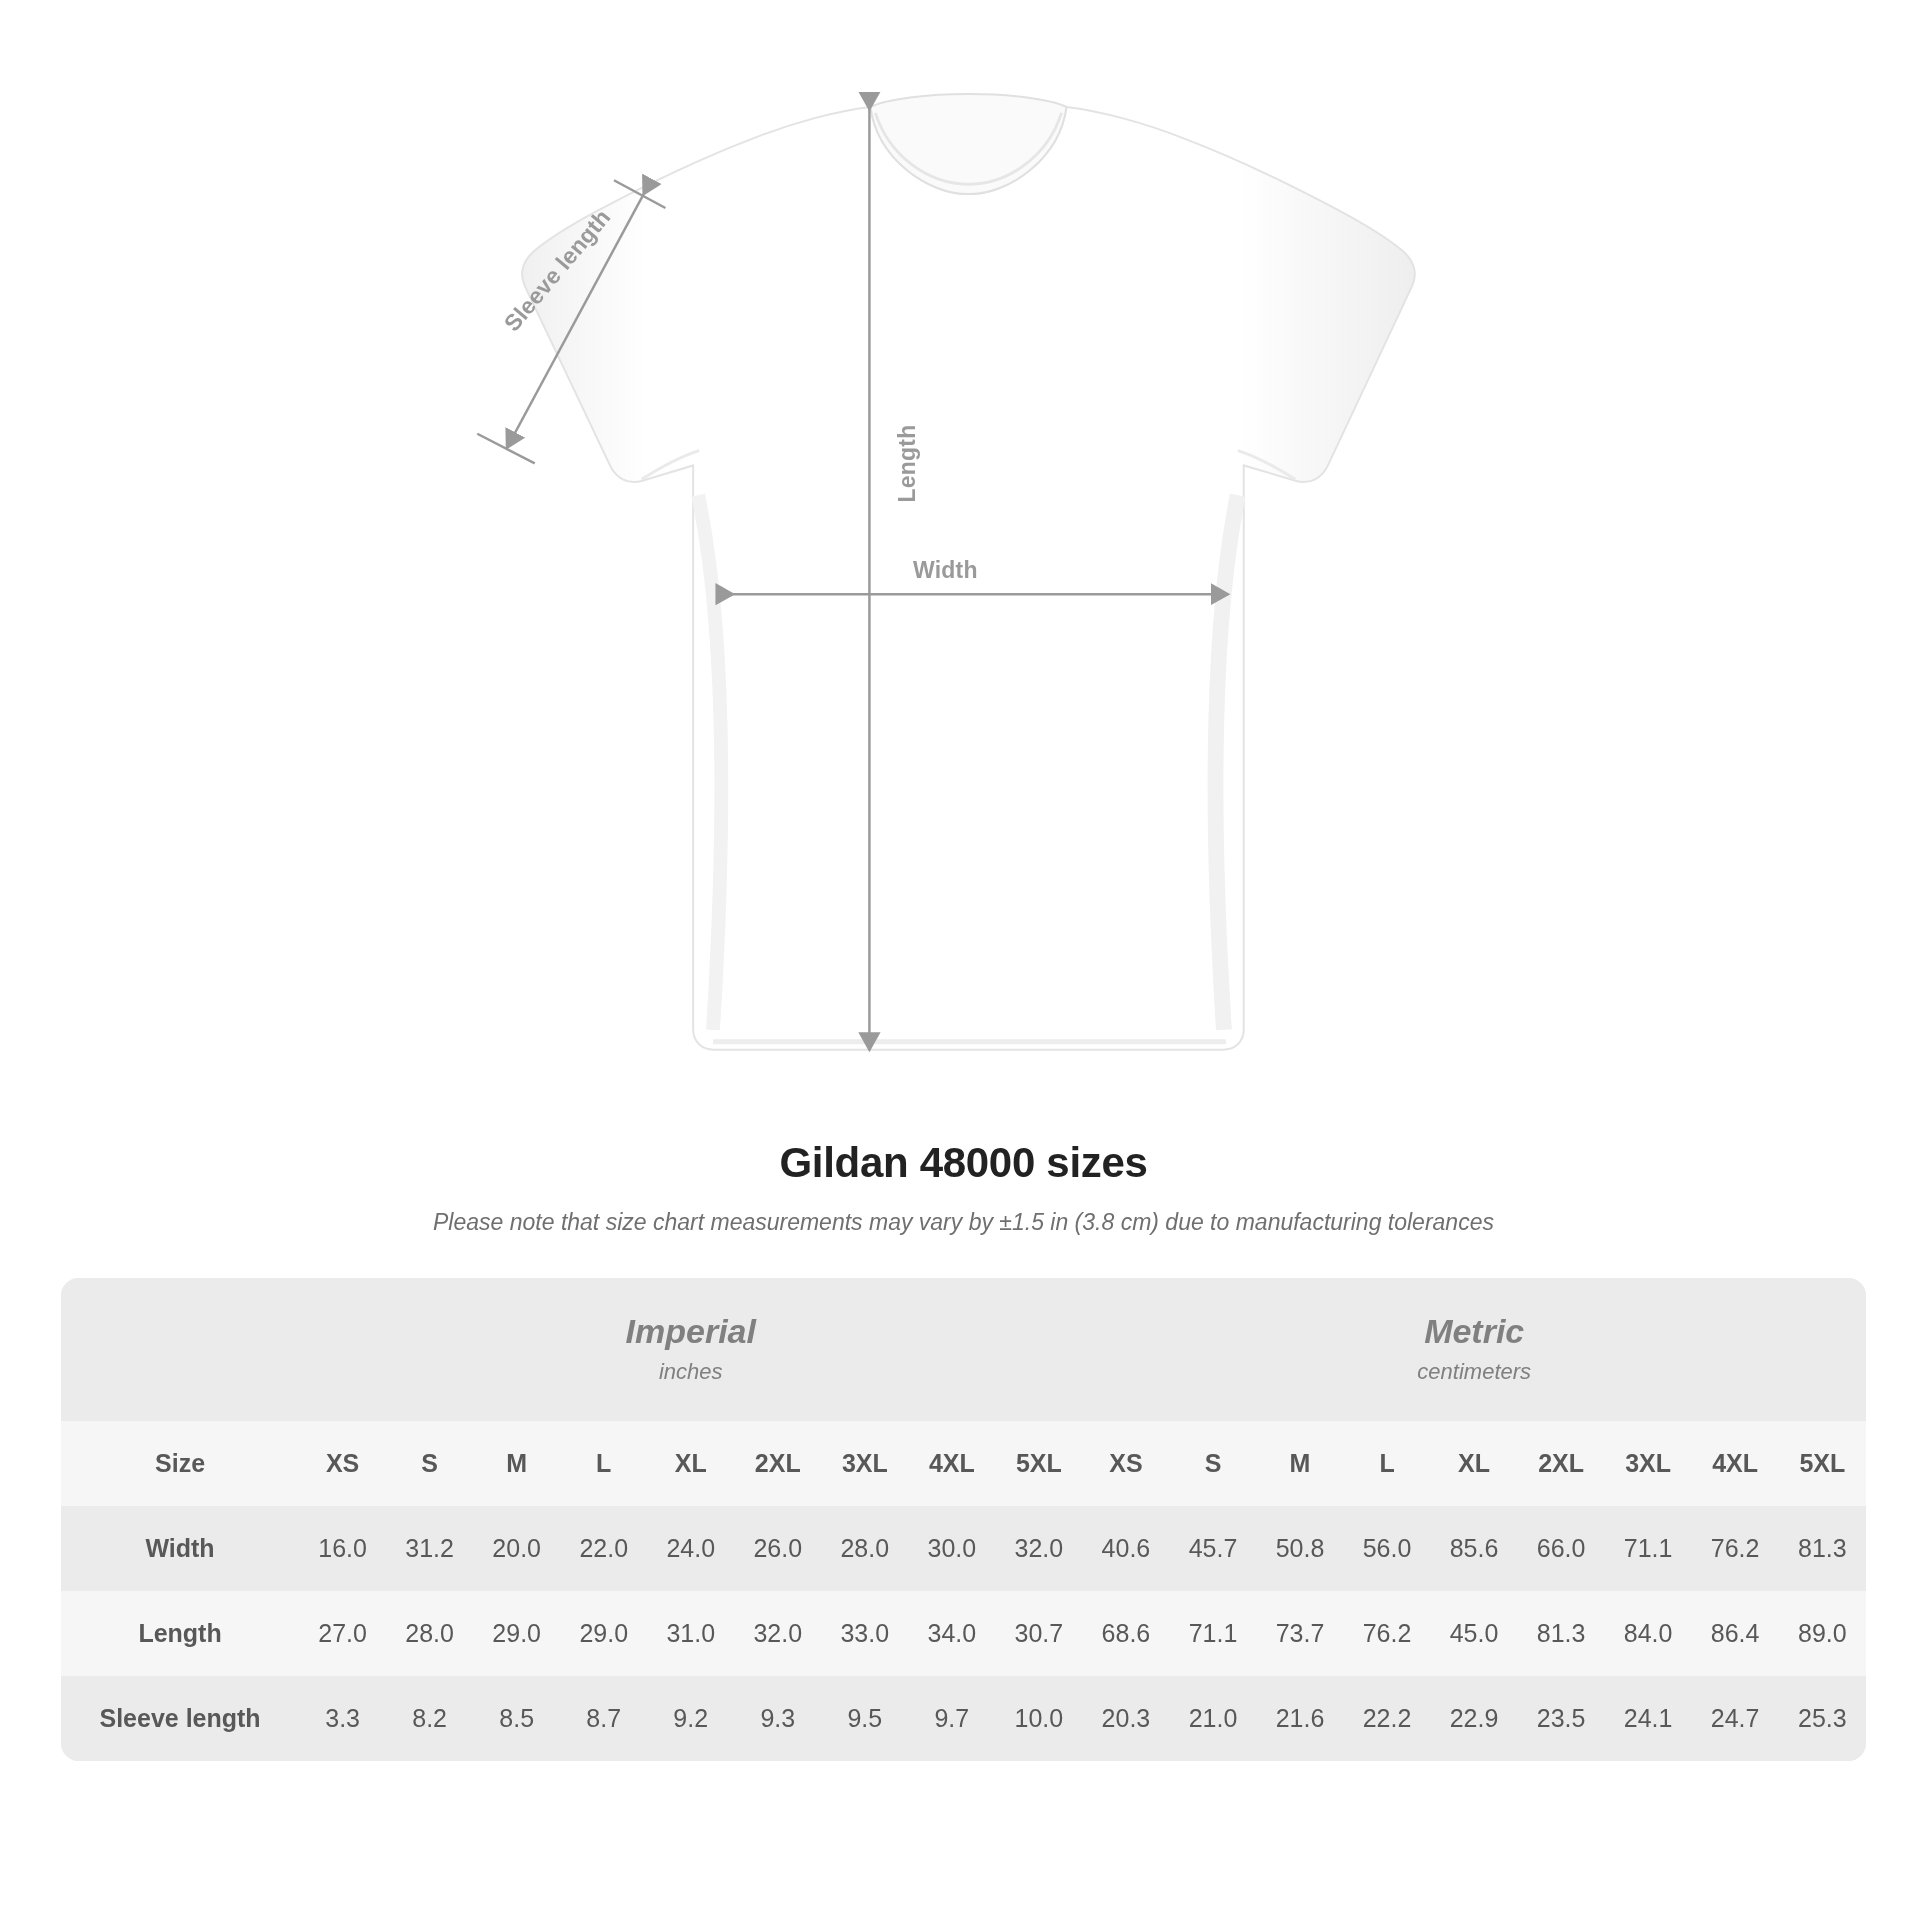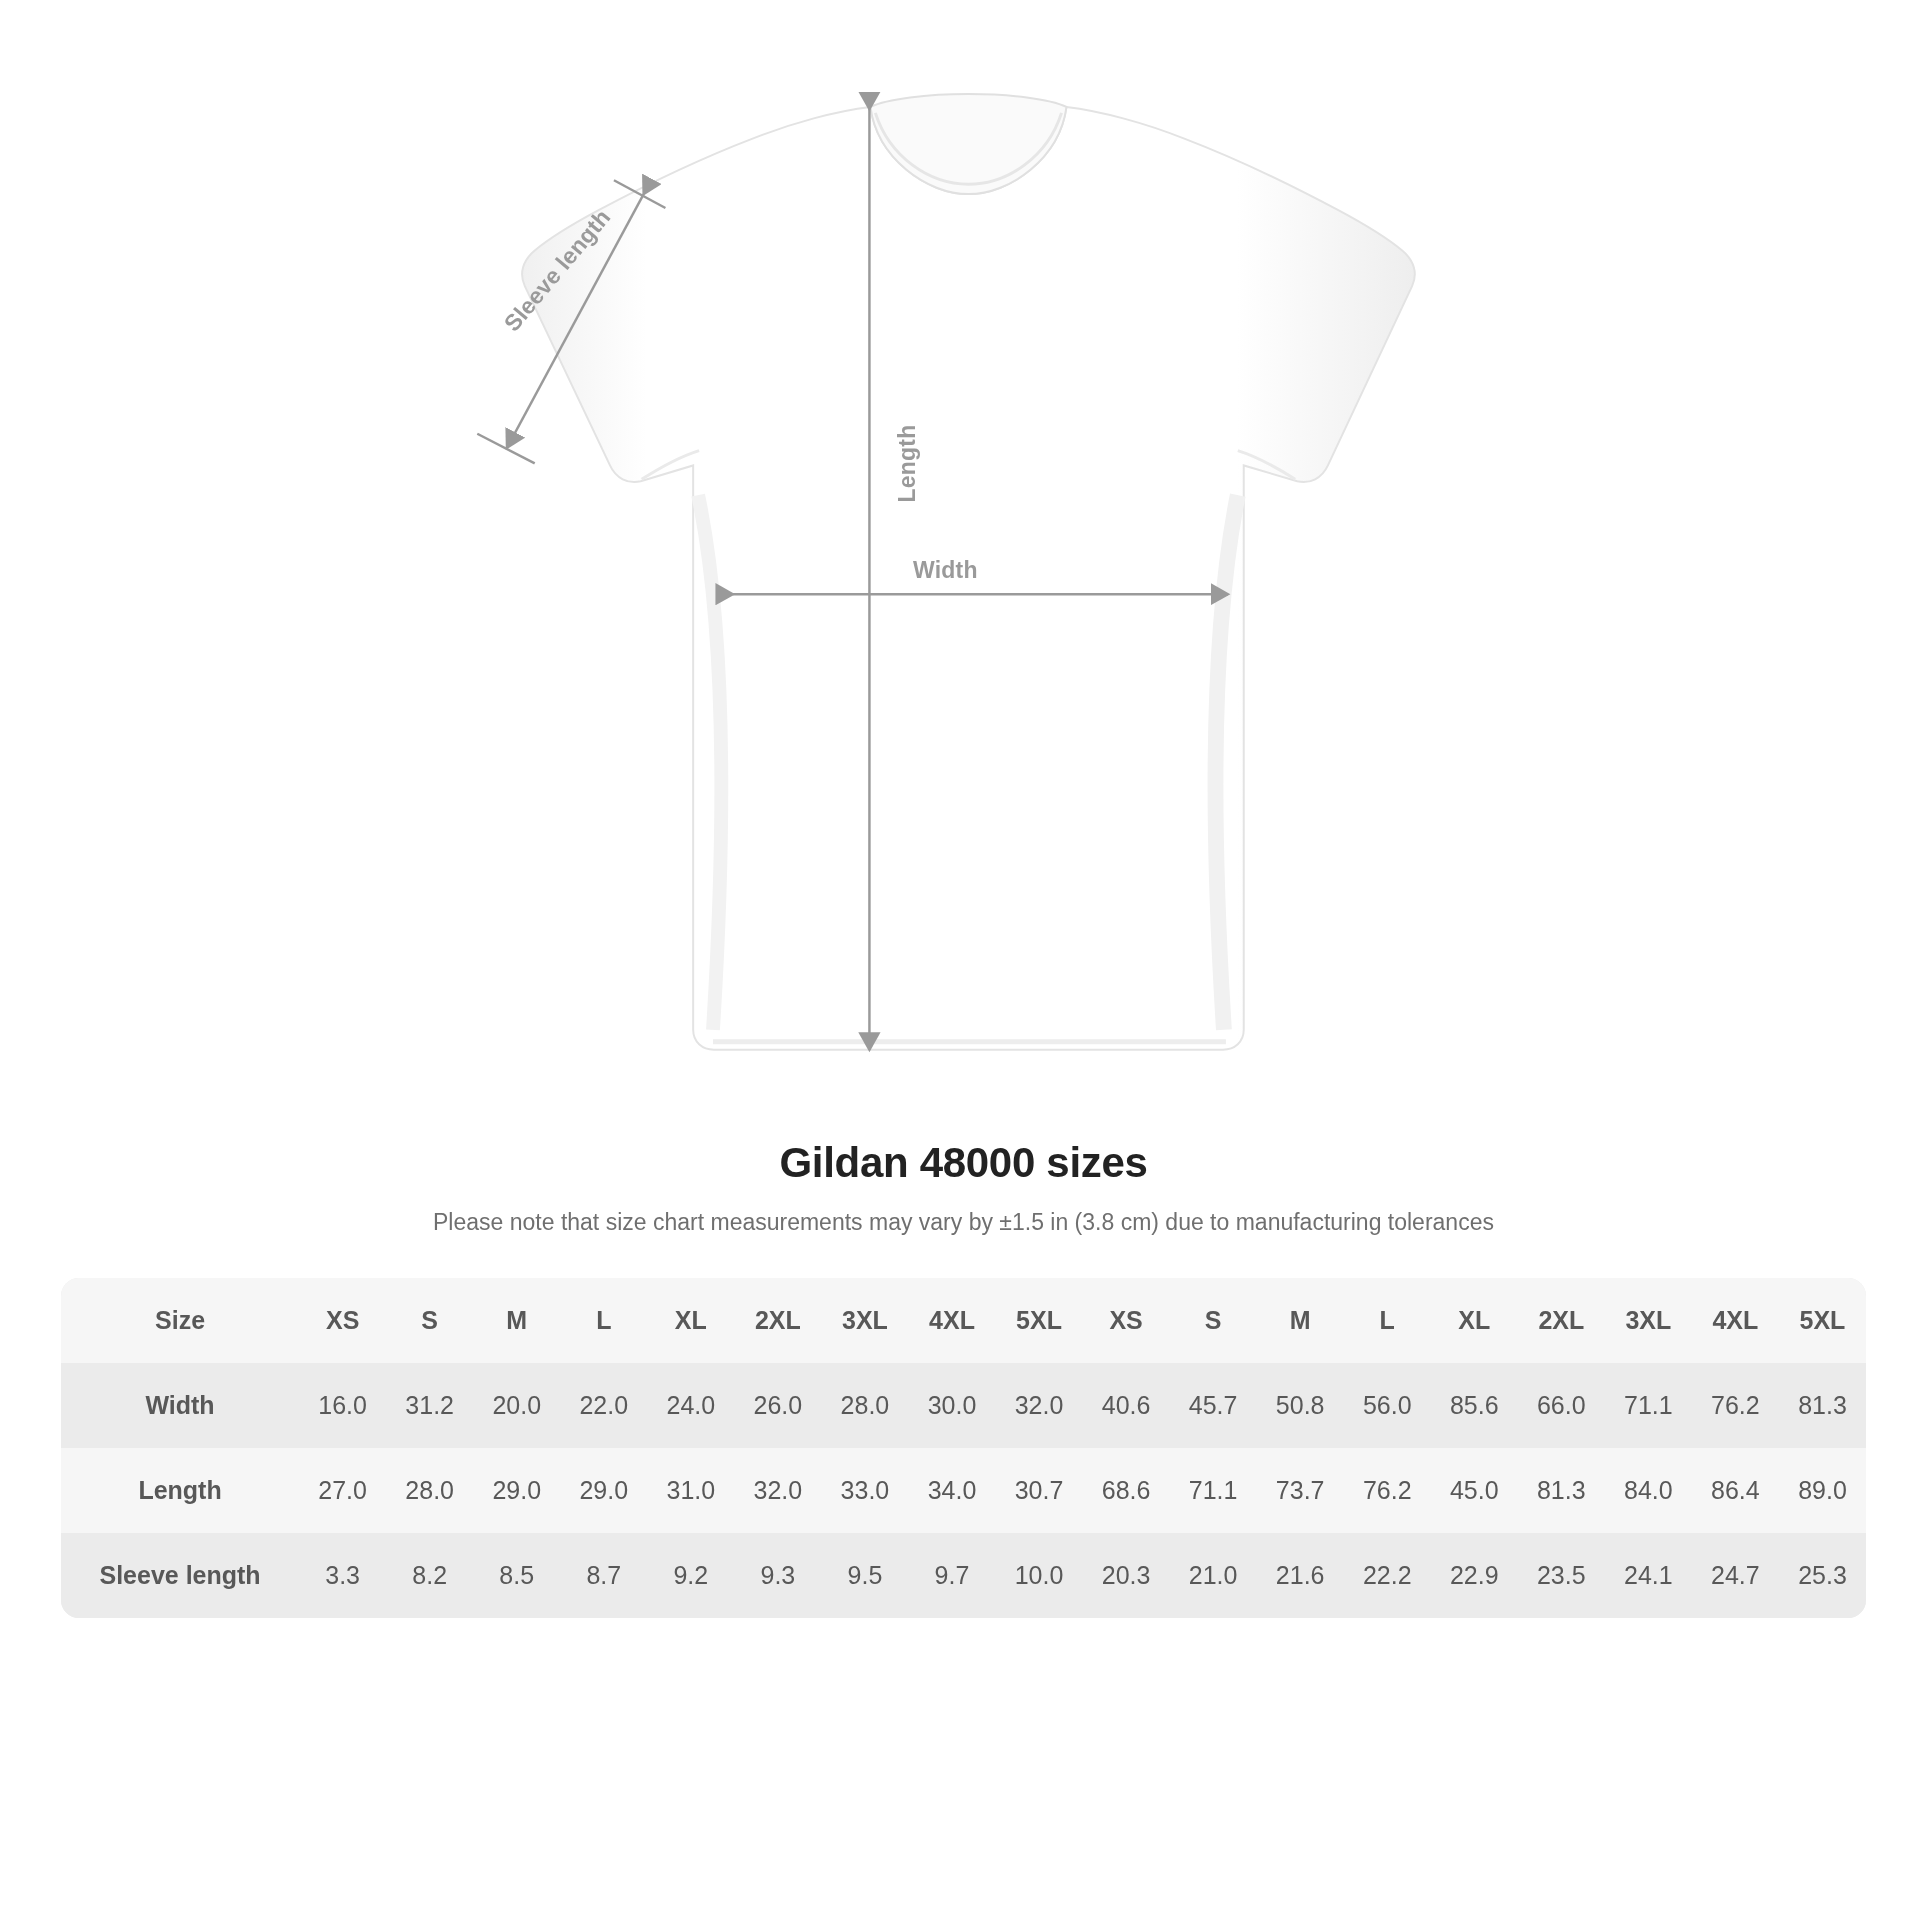--- a/index.html
+++ b/index.html
@@ -65,20 +65,21 @@
   }
   .chart-title {
     font-size: 42px;
     font-weight: bold;
     color: #222222;
     letter-spacing: -0.3px;
     margin: 0;
   }
   .chart-note {
     font-size: 23px;
+    font-style: italic;
     color: #6f6f6f;
     margin-top: 22px;
   }
 
   
   .table-wrap {
     margin: 42px 61px 0 61px;
     border-radius: 18px;
     overflow: hidden;
     background: #ebebeb;
@@ -235,20 +236,31 @@
           <col class="col-cell">
           <col class="col-cell">
           <col class="col-cell">
           <col class="col-cell">
         <col class="col-cell">
           <col class="col-cell">
           <col class="col-cell">
           <col class="col-cell">
       </colgroup>
       <tbody>
+        <tr class="unit-row">
+          <td></td>
+          <td colspan="9">
+            <span class="unit-name">Imperial</span>
+            <span class="unit-sub">inches</span>
+          </td>
+          <td colspan="9">
+            <span class="unit-name">Metric</span>
+            <span class="unit-sub">centimeters</span>
+          </td>
+        </tr>
 
         <tr class="size-row">
           <td class="rowhead">Size</td>
           <td>XS</td>
           <td>S</td>
           <td>M</td>
           <td>L</td>
           <td>XL</td>
           <td>2XL</td>
           <td>3XL</td>

